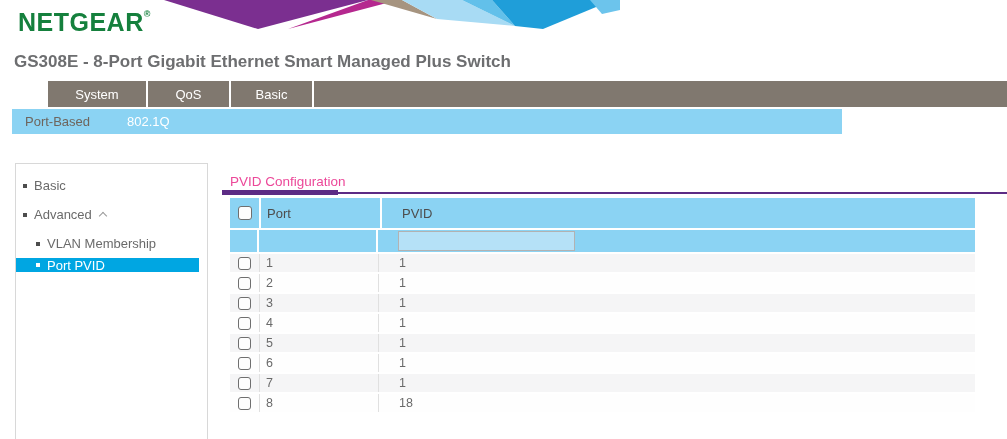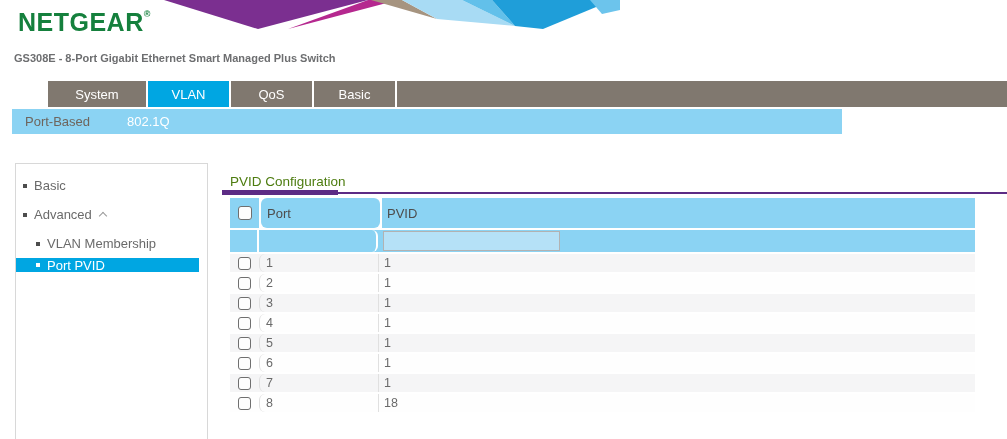--- a/index.html
+++ b/index.html
@@ -14,21 +14,21 @@
   
   .logo {
     position:absolute; left:18px; top:8px;
     font-size:25px; font-weight:bold; letter-spacing:0.5px;
     color:#15803d;
   }
   .logo sup { font-size:9px; vertical-align:14px; }
   .banner { position:absolute; left:140px; top:0; width:480px; height:29px; }
   .page-title {
     position:absolute; left:14px; top:52px;
-    font-size:11px; font-weight:bold; color:#6d6e70;
+    font-size:17px; font-weight:bold; color:#6d6e70;
   }
 
   
   .nav {
     position:absolute; left:12px; top:81px; width:995px; height:26px;
     display:flex; background:#fff;padding-left:36px;
   }
   .nav-tab {
     background:#80786f; color:#fff; font-size:13px;
     display:flex; align-items:center; justify-content:center;
@@ -66,31 +66,31 @@
   .side-item.selected .bullet { background:#fff; }
   .caret {
     width:6px; height:6px; border-left:1.5px solid #9a9a9a; border-top:1.5px solid #9a9a9a;
     transform:rotate(45deg); margin-left:8px; margin-top:3px;
   }
 
   
   .main { position:absolute; left:222px; top:170px; width:785px; }
   .main-heading {
     position:absolute; left:8px; top:4px;
-    font-size:13.5px; color:#4d7c0f;
+    font-size:13.5px; color:#ec4899;
   }
   .rule-thin  { position:absolute; left:0; top:22px; width:785px; height:2px; background:#5c2b85; }
   .rule-thick { position:absolute; left:0; top:20px; width:116px; height:5px; background:#5c2b85; }
 
   .tbl { position:absolute; left:8px; top:28px; width:745px; }
   .trow { display:flex; margin-bottom:2px; }
   .cell { display:flex; align-items:center; font-size:13px; }
   .c-check { width:29px; justify-content:center; flex:0 0 auto; }
-  .c-port  { width:119px; padding-left:6px; flex:0 0 auto;border-radius:6px; }
-  .c-pvid  { flex:1; padding-left:5px; }
+  .c-port  { width:119px; padding-left:6px; flex:0 0 auto; }
+  .c-pvid  { flex:1; padding-left:20px; }
 
   .hrow { height:30px; }
   .hrow .cell { background:#8bd3f3; color:#4d4d4d; }
   .hrow .cell + .cell { margin-left:2px; }
 
   .irow { height:22px; background:#8bd3f3; }
   .irow .c-check { border-right:2px solid #fff; }
   .irow .c-port  { border-right:2px solid #fff; }
   .pvid-input {
     width:177px; height:20px; background:#b5e1f7;
@@ -125,21 +125,20 @@
     <polygon points="352,0 473,0 403,29 375,26" fill="#1f9ed9"></polygon>
     <polygon points="450,0 480,0 480,10 462,14" fill="#6cc4ec"></polygon>
   </svg>
 
   <div class="logo"><span>NETGEAR</span><sup>®</sup></div>
 
   <div class="page-title">GS308E - 8-Port Gigabit Ethernet Smart Managed Plus Switch</div>
 
   <div class="nav">
     <div class="nav-tab w1">System</div>
-    <div class="nav-tab w2 active">VLAN</div>
     <div class="nav-tab w2">QoS</div>
     <div class="nav-tab w2">Basic</div>
     <div class="nav-fill"></div>
   </div>
 
   <div class="subnav">
     <div class="subnav-item">Port-Based</div>
     <div class="subnav-item active">802.1Q</div>
   </div>
 

